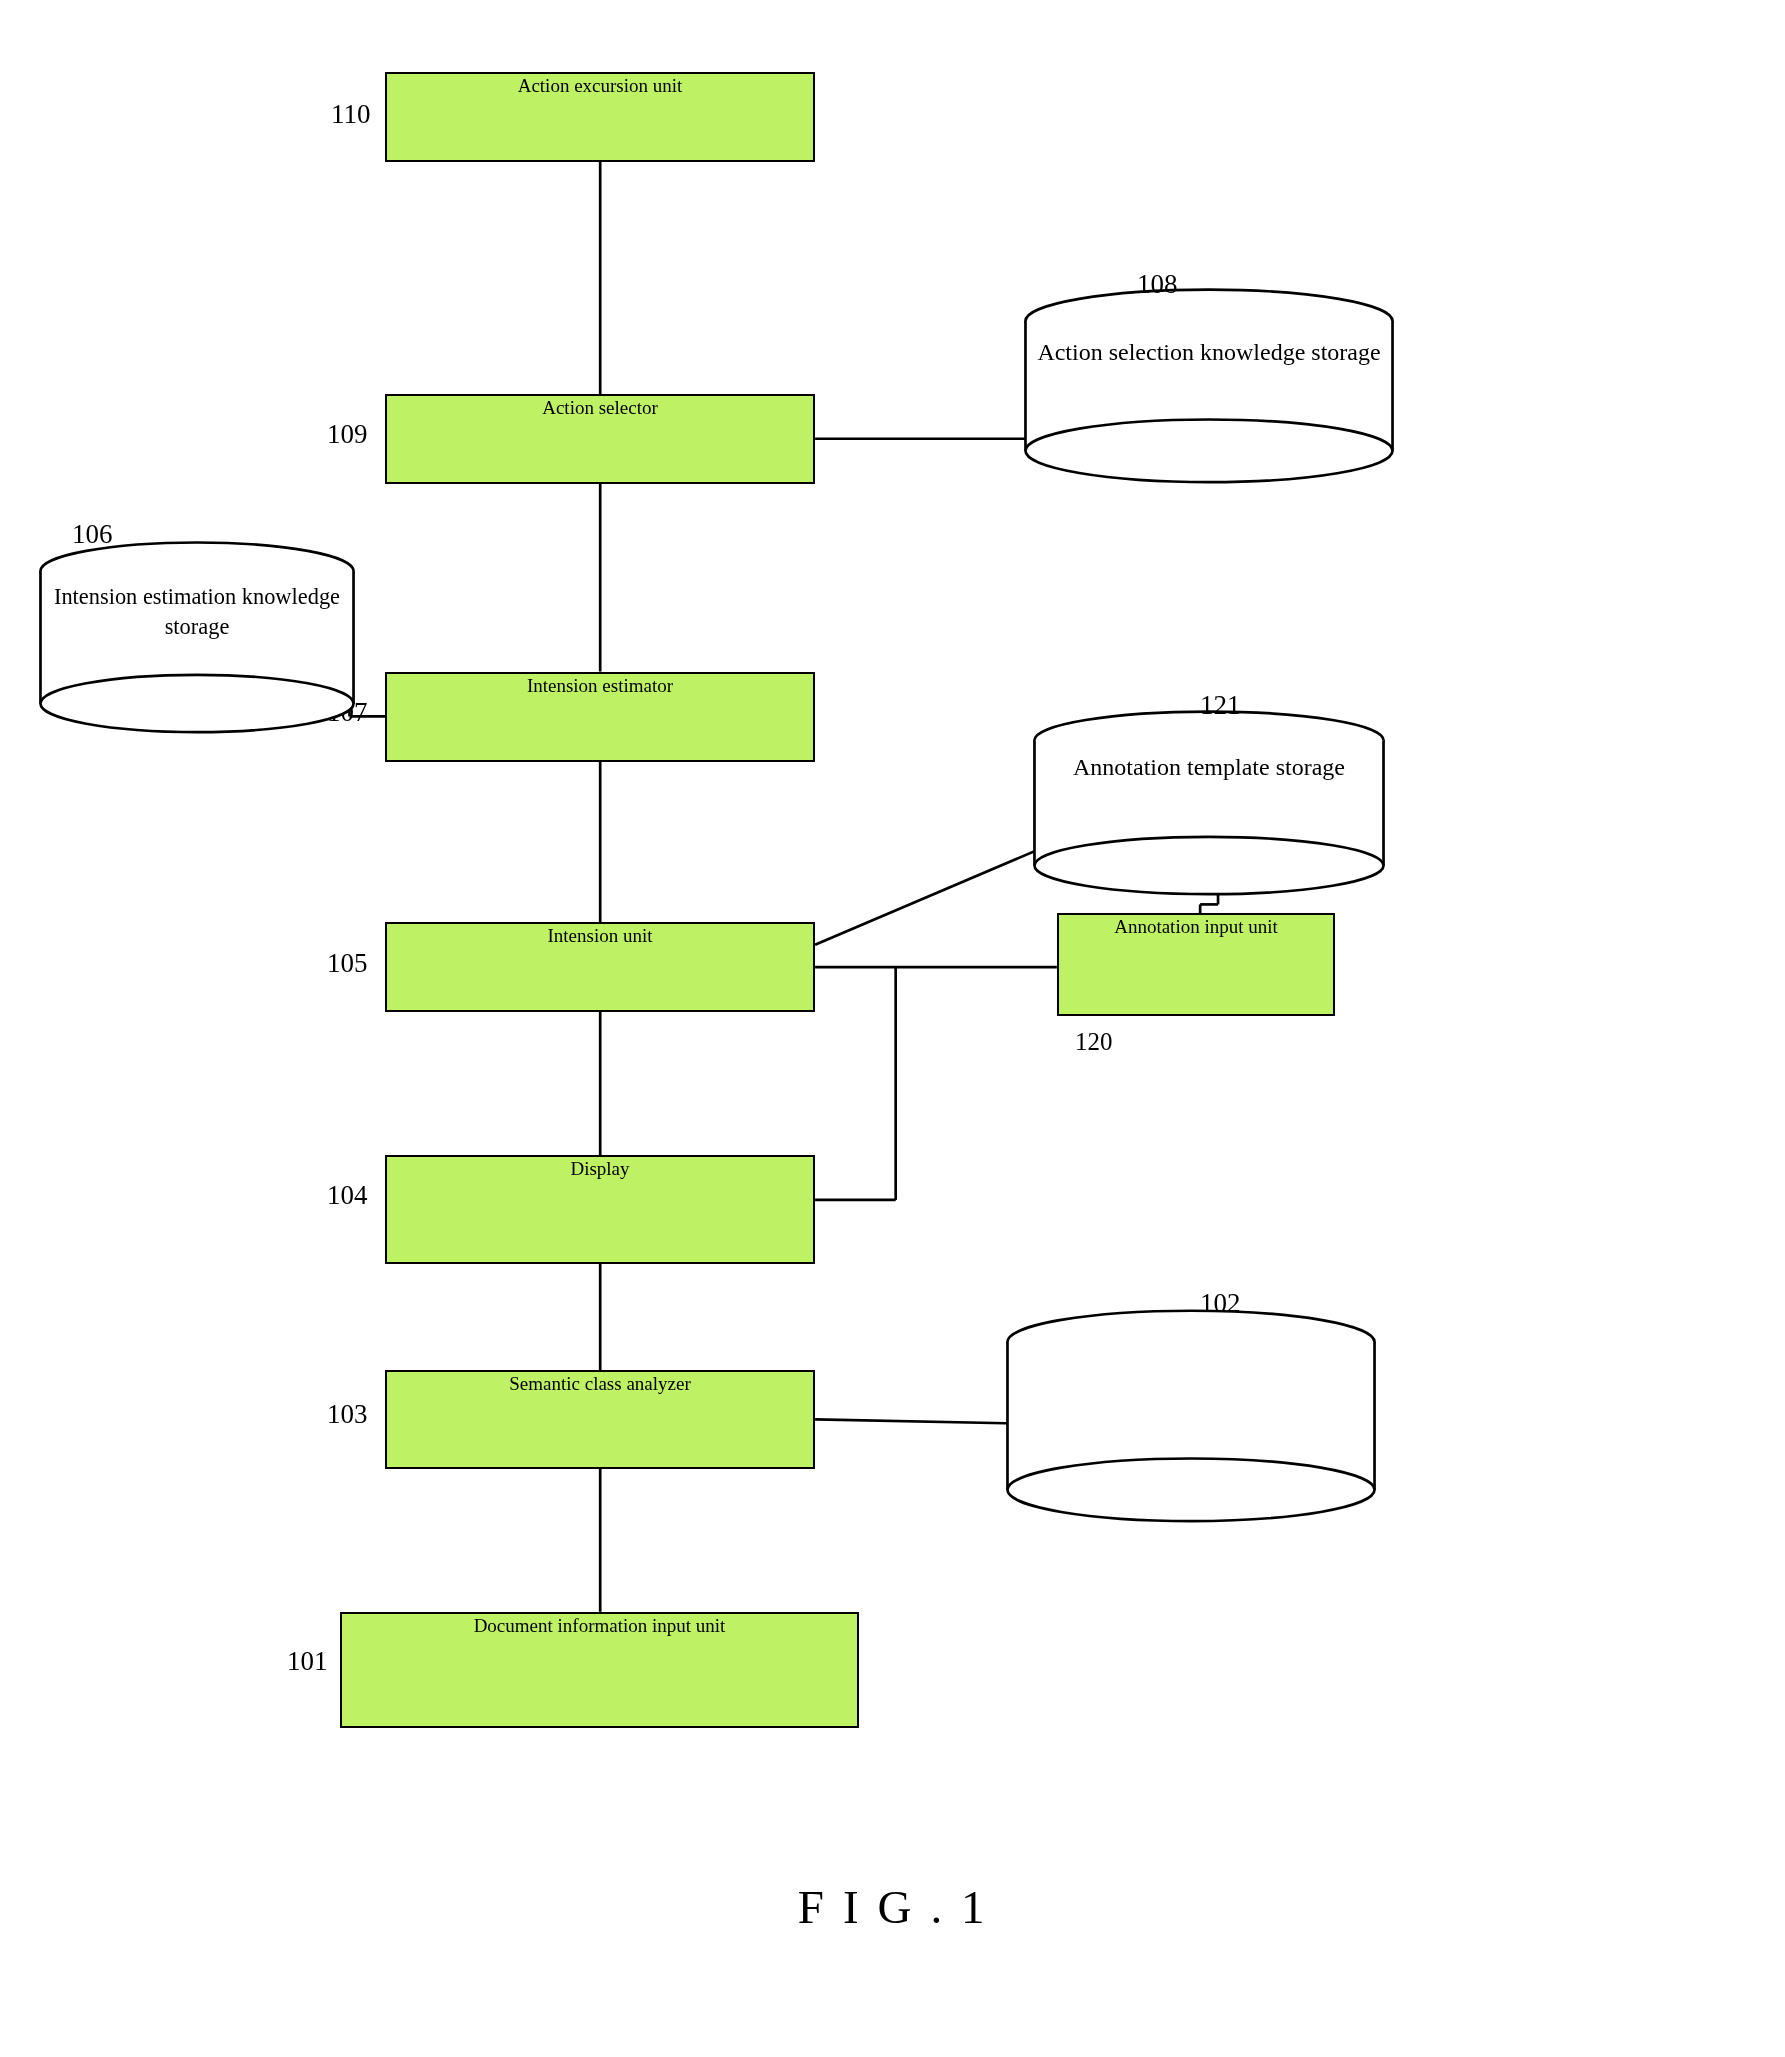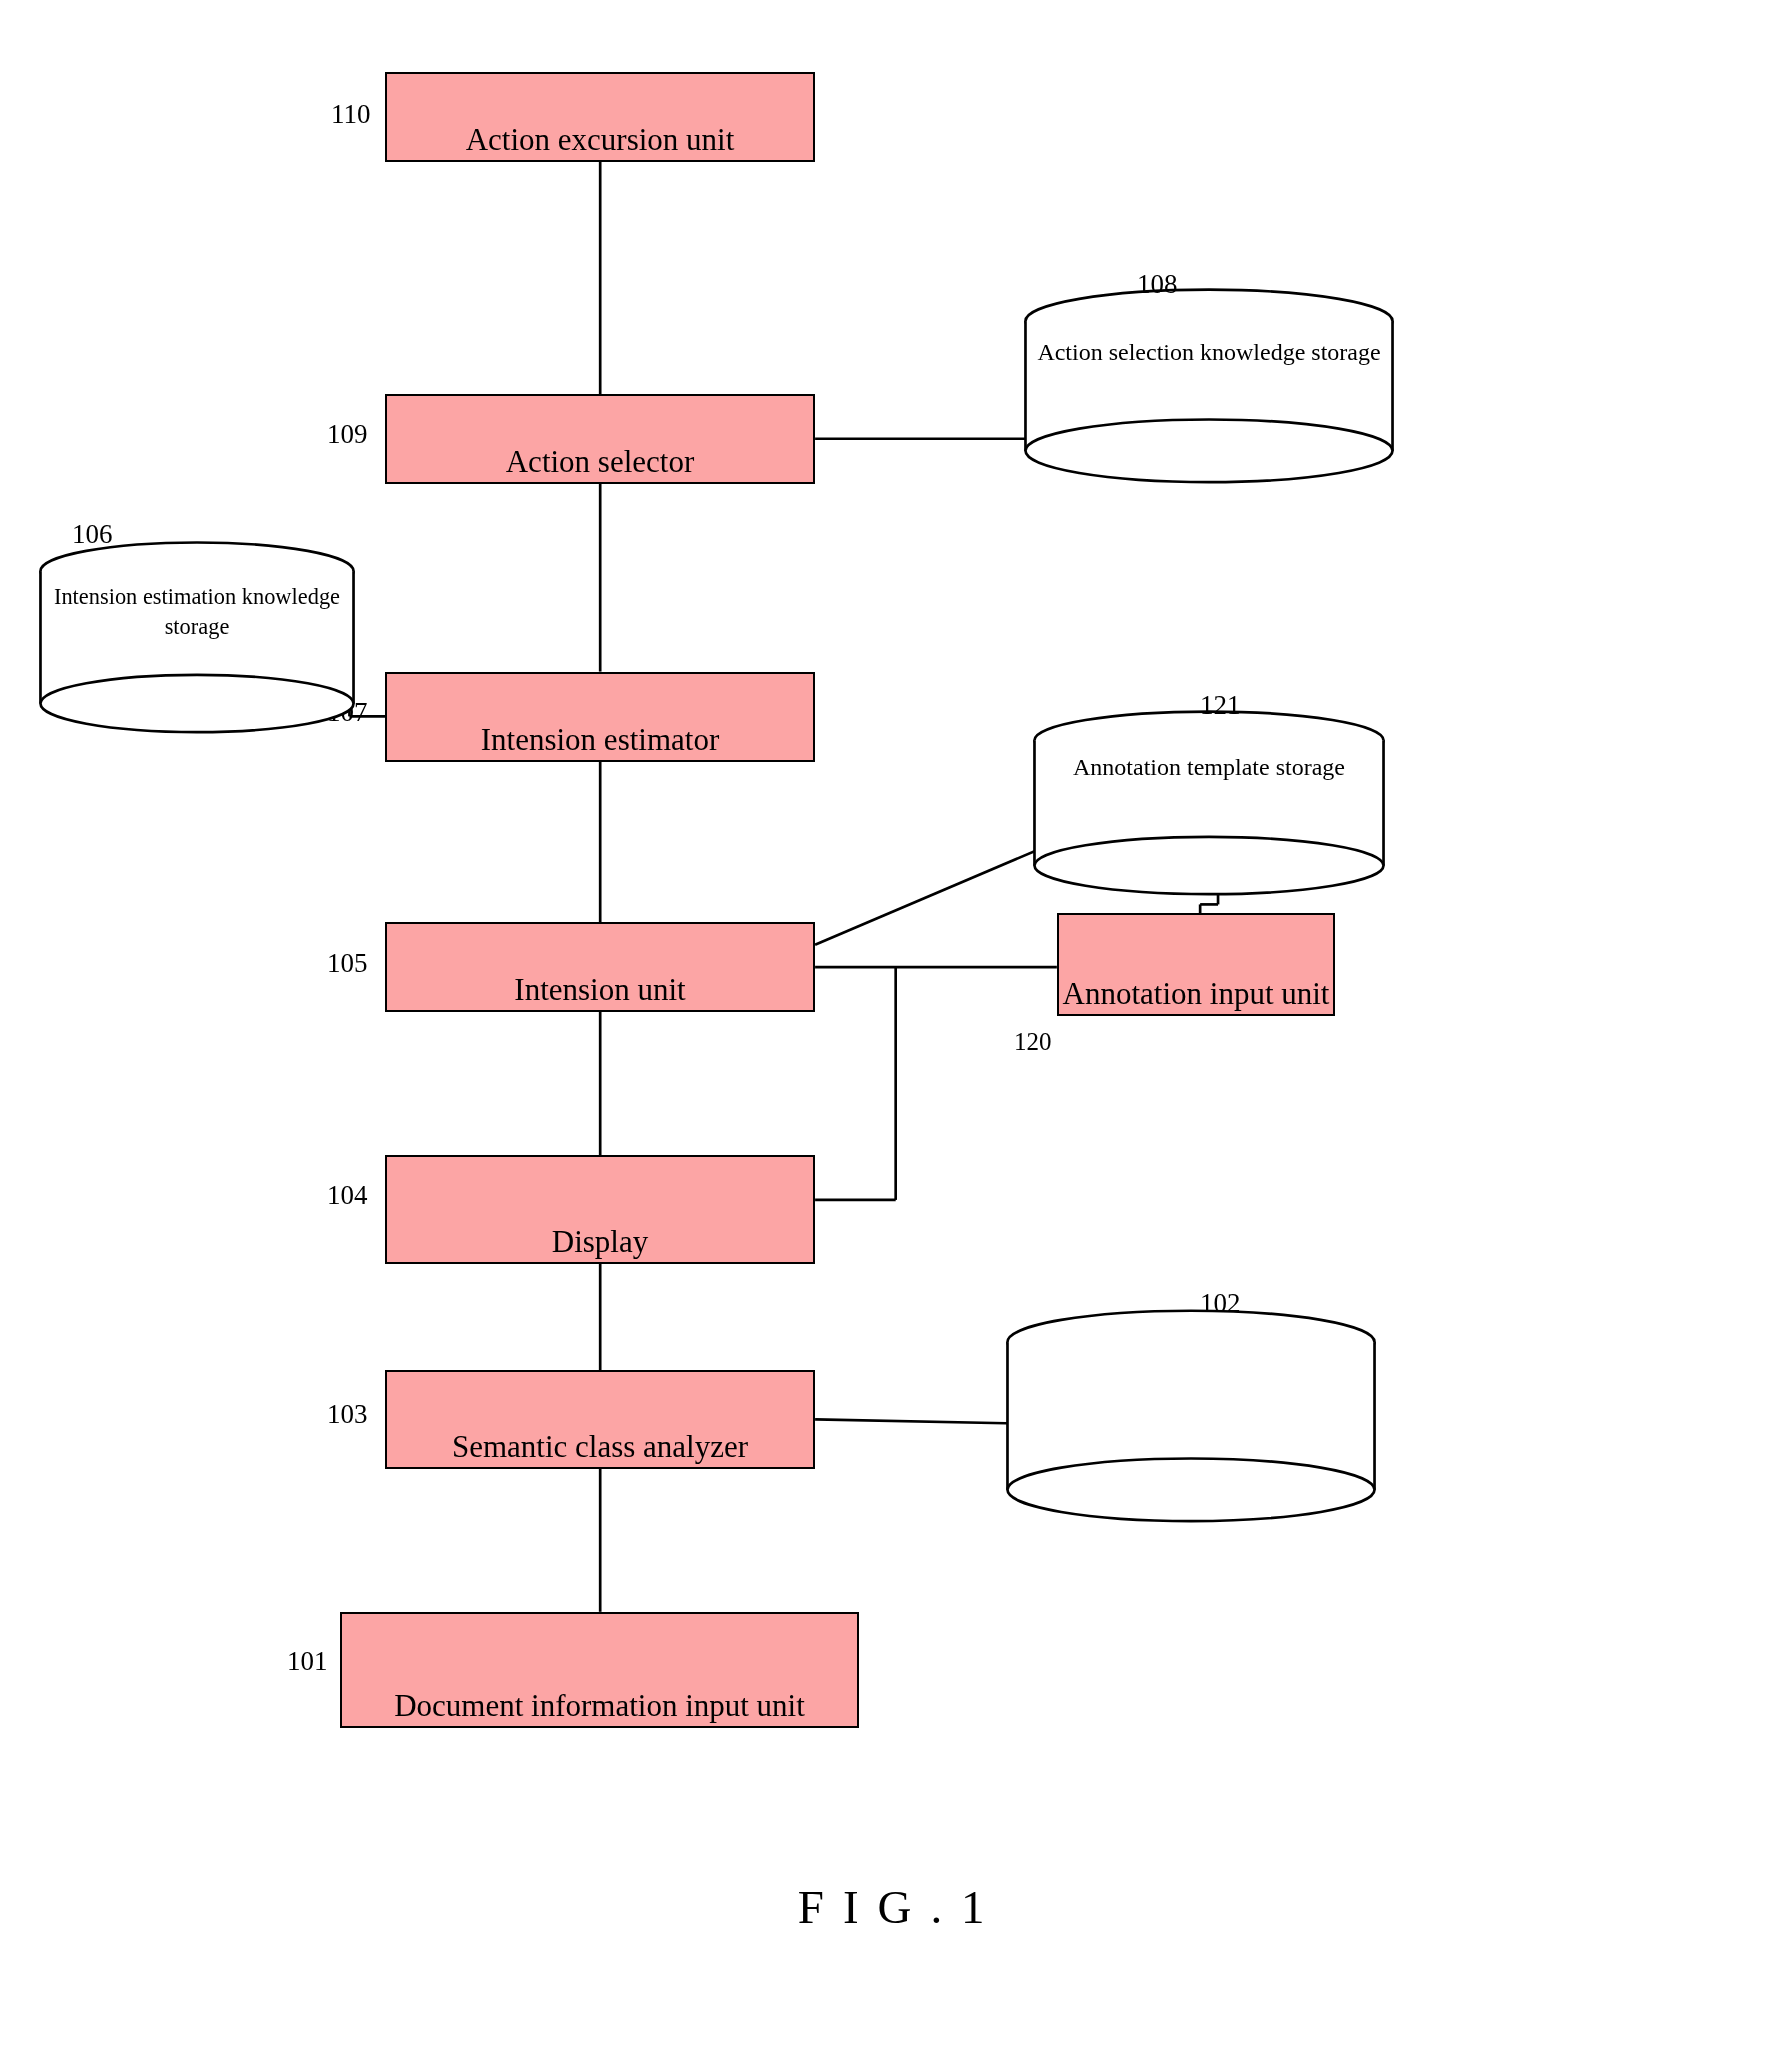--- a/index.html
+++ b/index.html
@@ -15,26 +15,26 @@
     .diagram-container {
       position: relative;
       width: 1786px;
       height: 1970px;
     }
 
     
     .box {
       position: absolute;
       border: 2.7px solid #000;
-      background: #fca5a5;
+      background: #bef264;
       display: flex;
-      align-items: flex-end;
+      align-items: flex-start;
       justify-content: center;
       text-align: center;
-      font-size: 31px;
+      font-size: 19px;
       line-height: 1.3;
     }
 
     
     .cylinder {
       position: absolute;
       display: flex;
       align-items: center;
       justify-content: center;
       text-align: center;
@@ -153,21 +153,21 @@
   <div class="label" style="left:327px; top:1399px;">103</div>
 
   <div class="box" style="left:340px; top:1612px; width:519px; height:116px;">
     <span>Document information input unit</span>
   </div>
   <div class="label" style="left:287px; top:1646px;">101</div>
 
   <div class="box" style="left:1057px; top:913px; width:278px; height:103px;">
     <span>Annotation input unit</span>
   </div>
-  <div class="label" style="left:1014px; top:1028px; font-size:25px;">120</div>
+  <div class="label" style="left:1075px; top:1028px; font-size:25px;">120</div>
 
   <div class="cylinder" style="left:1021px; top:287px; width:376px; height:197px;">
     <svg viewBox="0 0 420 220" xmlns="http://www.w3.org/2000/svg">
       <ellipse cx="210" cy="38" rx="205" ry="35" fill="white" stroke="black" stroke-width="3"></ellipse>
       <rect x="5" y="38" width="410" height="145" fill="white" stroke="none"></rect>
       <line x1="5" y1="38" x2="5" y2="183" stroke="black" stroke-width="3"></line>
       <line x1="415" y1="38" x2="415" y2="183" stroke="black" stroke-width="3"></line>
       <ellipse cx="210" cy="183" rx="205" ry="35" fill="white" stroke="black" stroke-width="3"></ellipse>
     </svg>
     <span class="cyl-text" style="position:absolute; top:49px; left:0; width:100%; text-align:center; font-size:24px; line-height:1.35;">Action selection knowledge storage</span>

